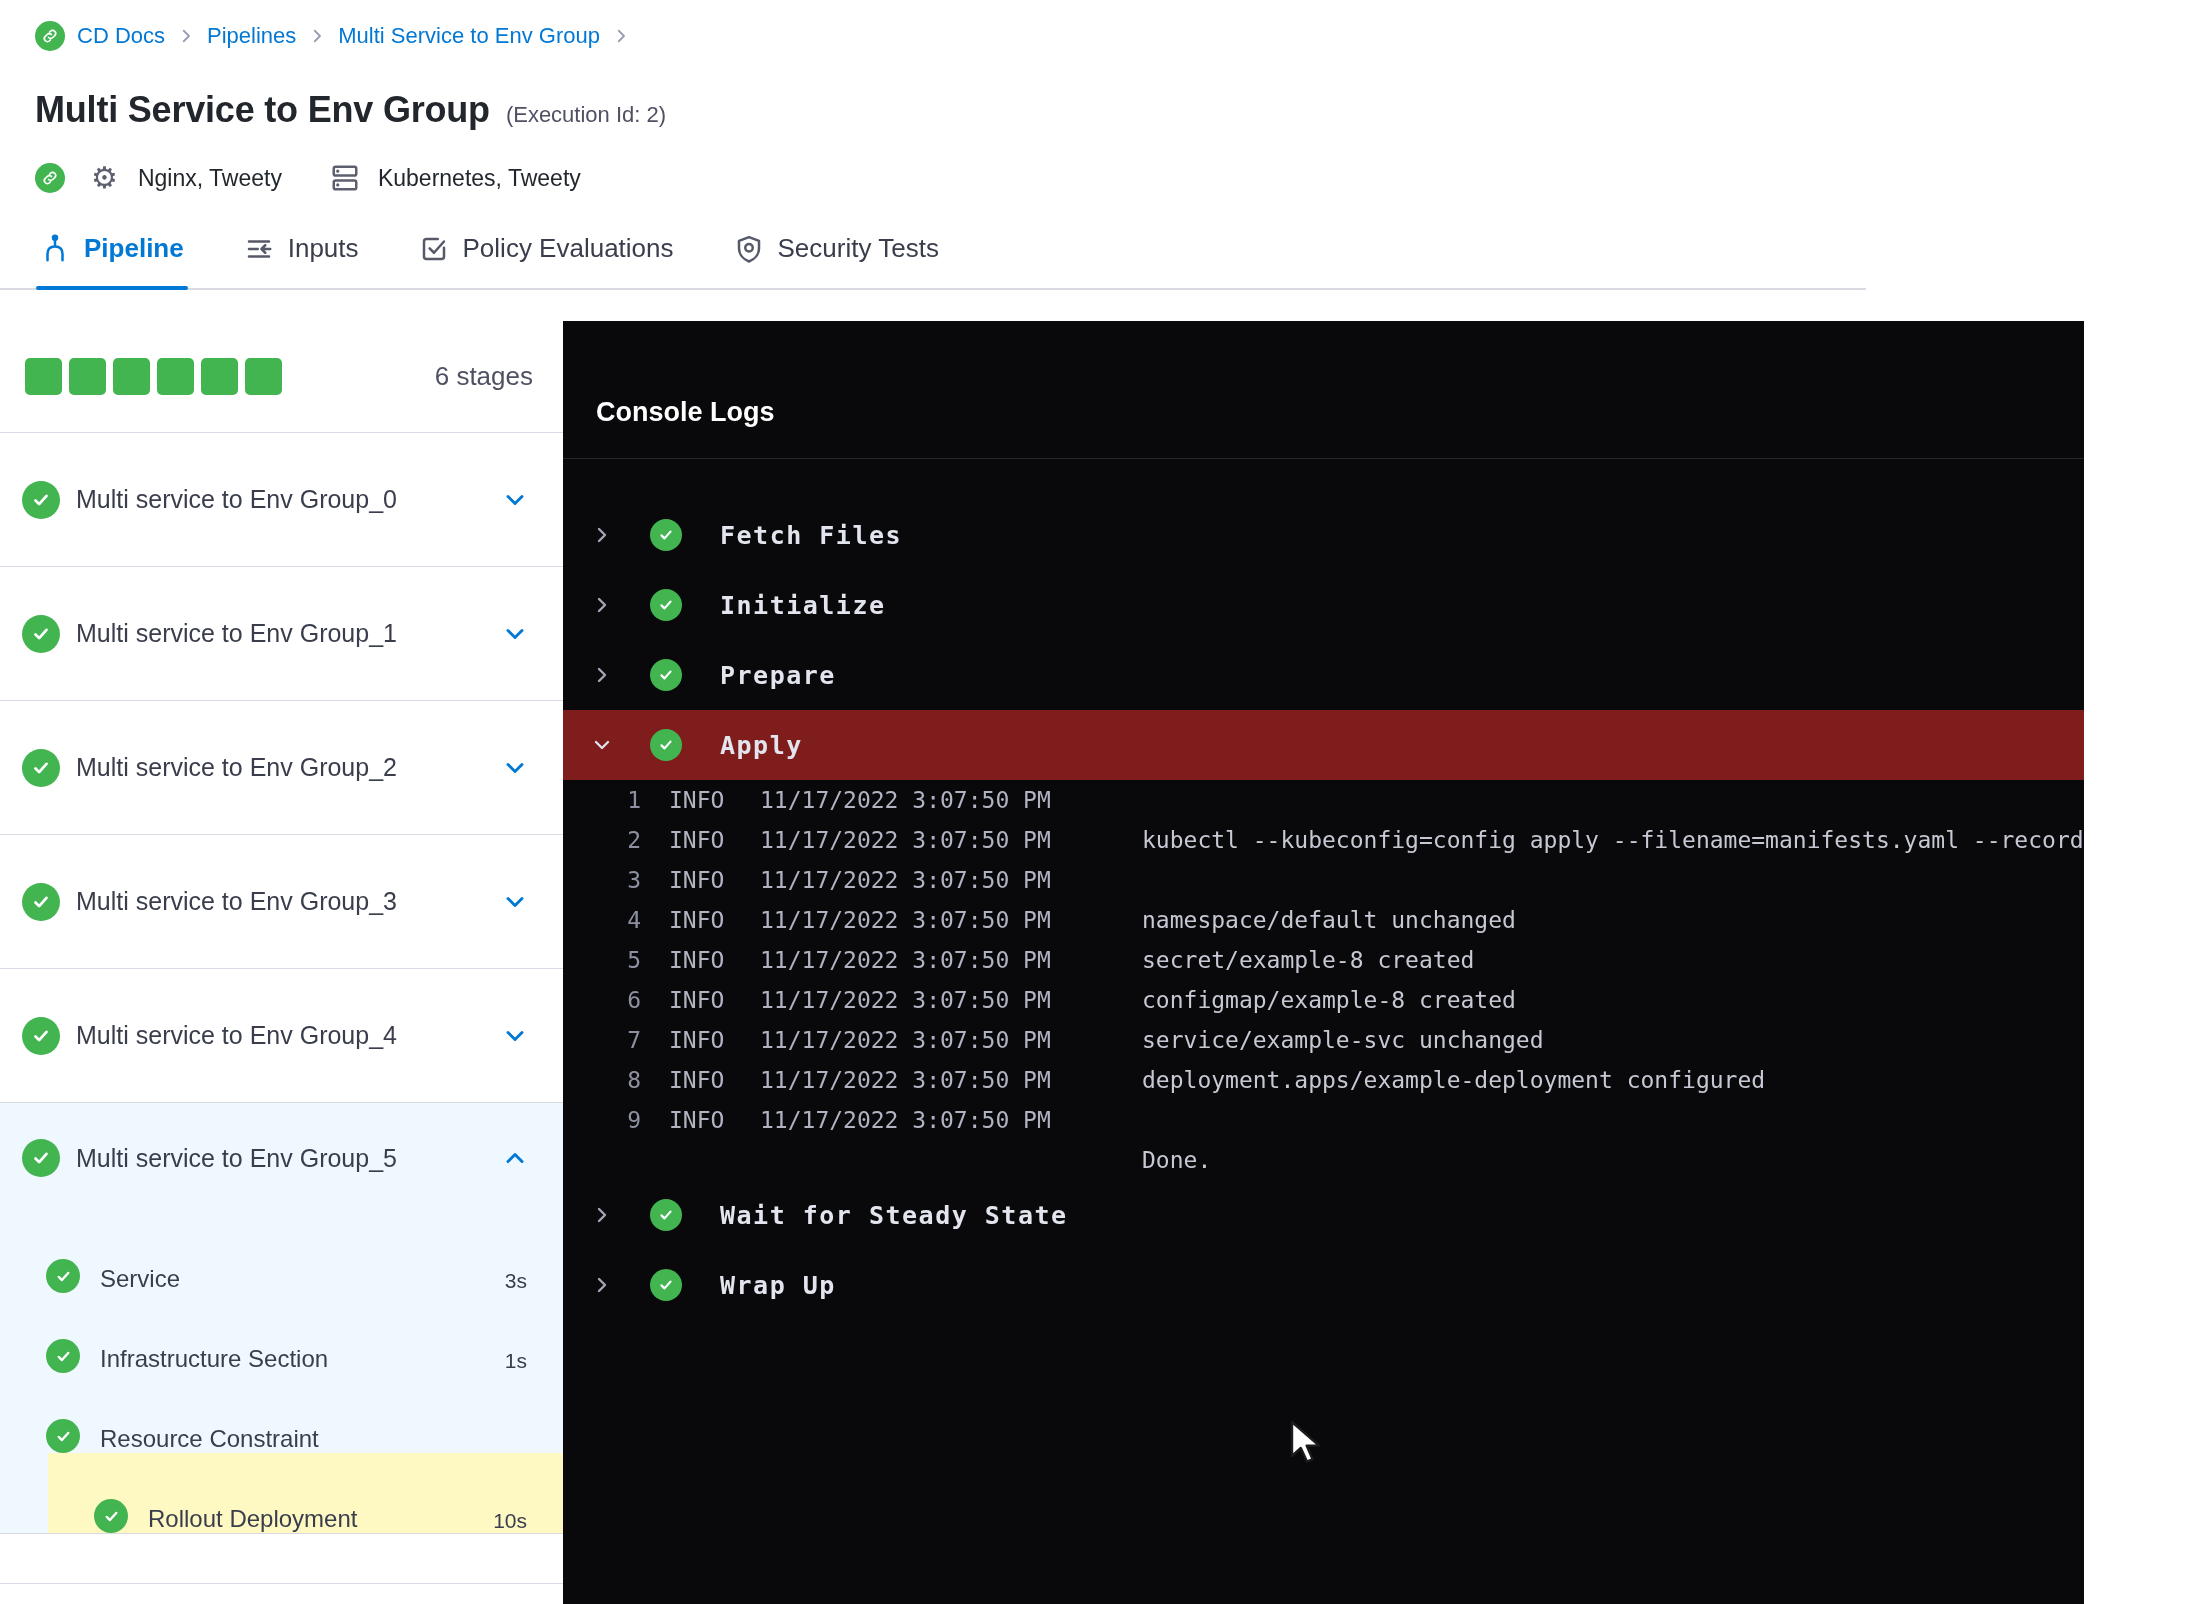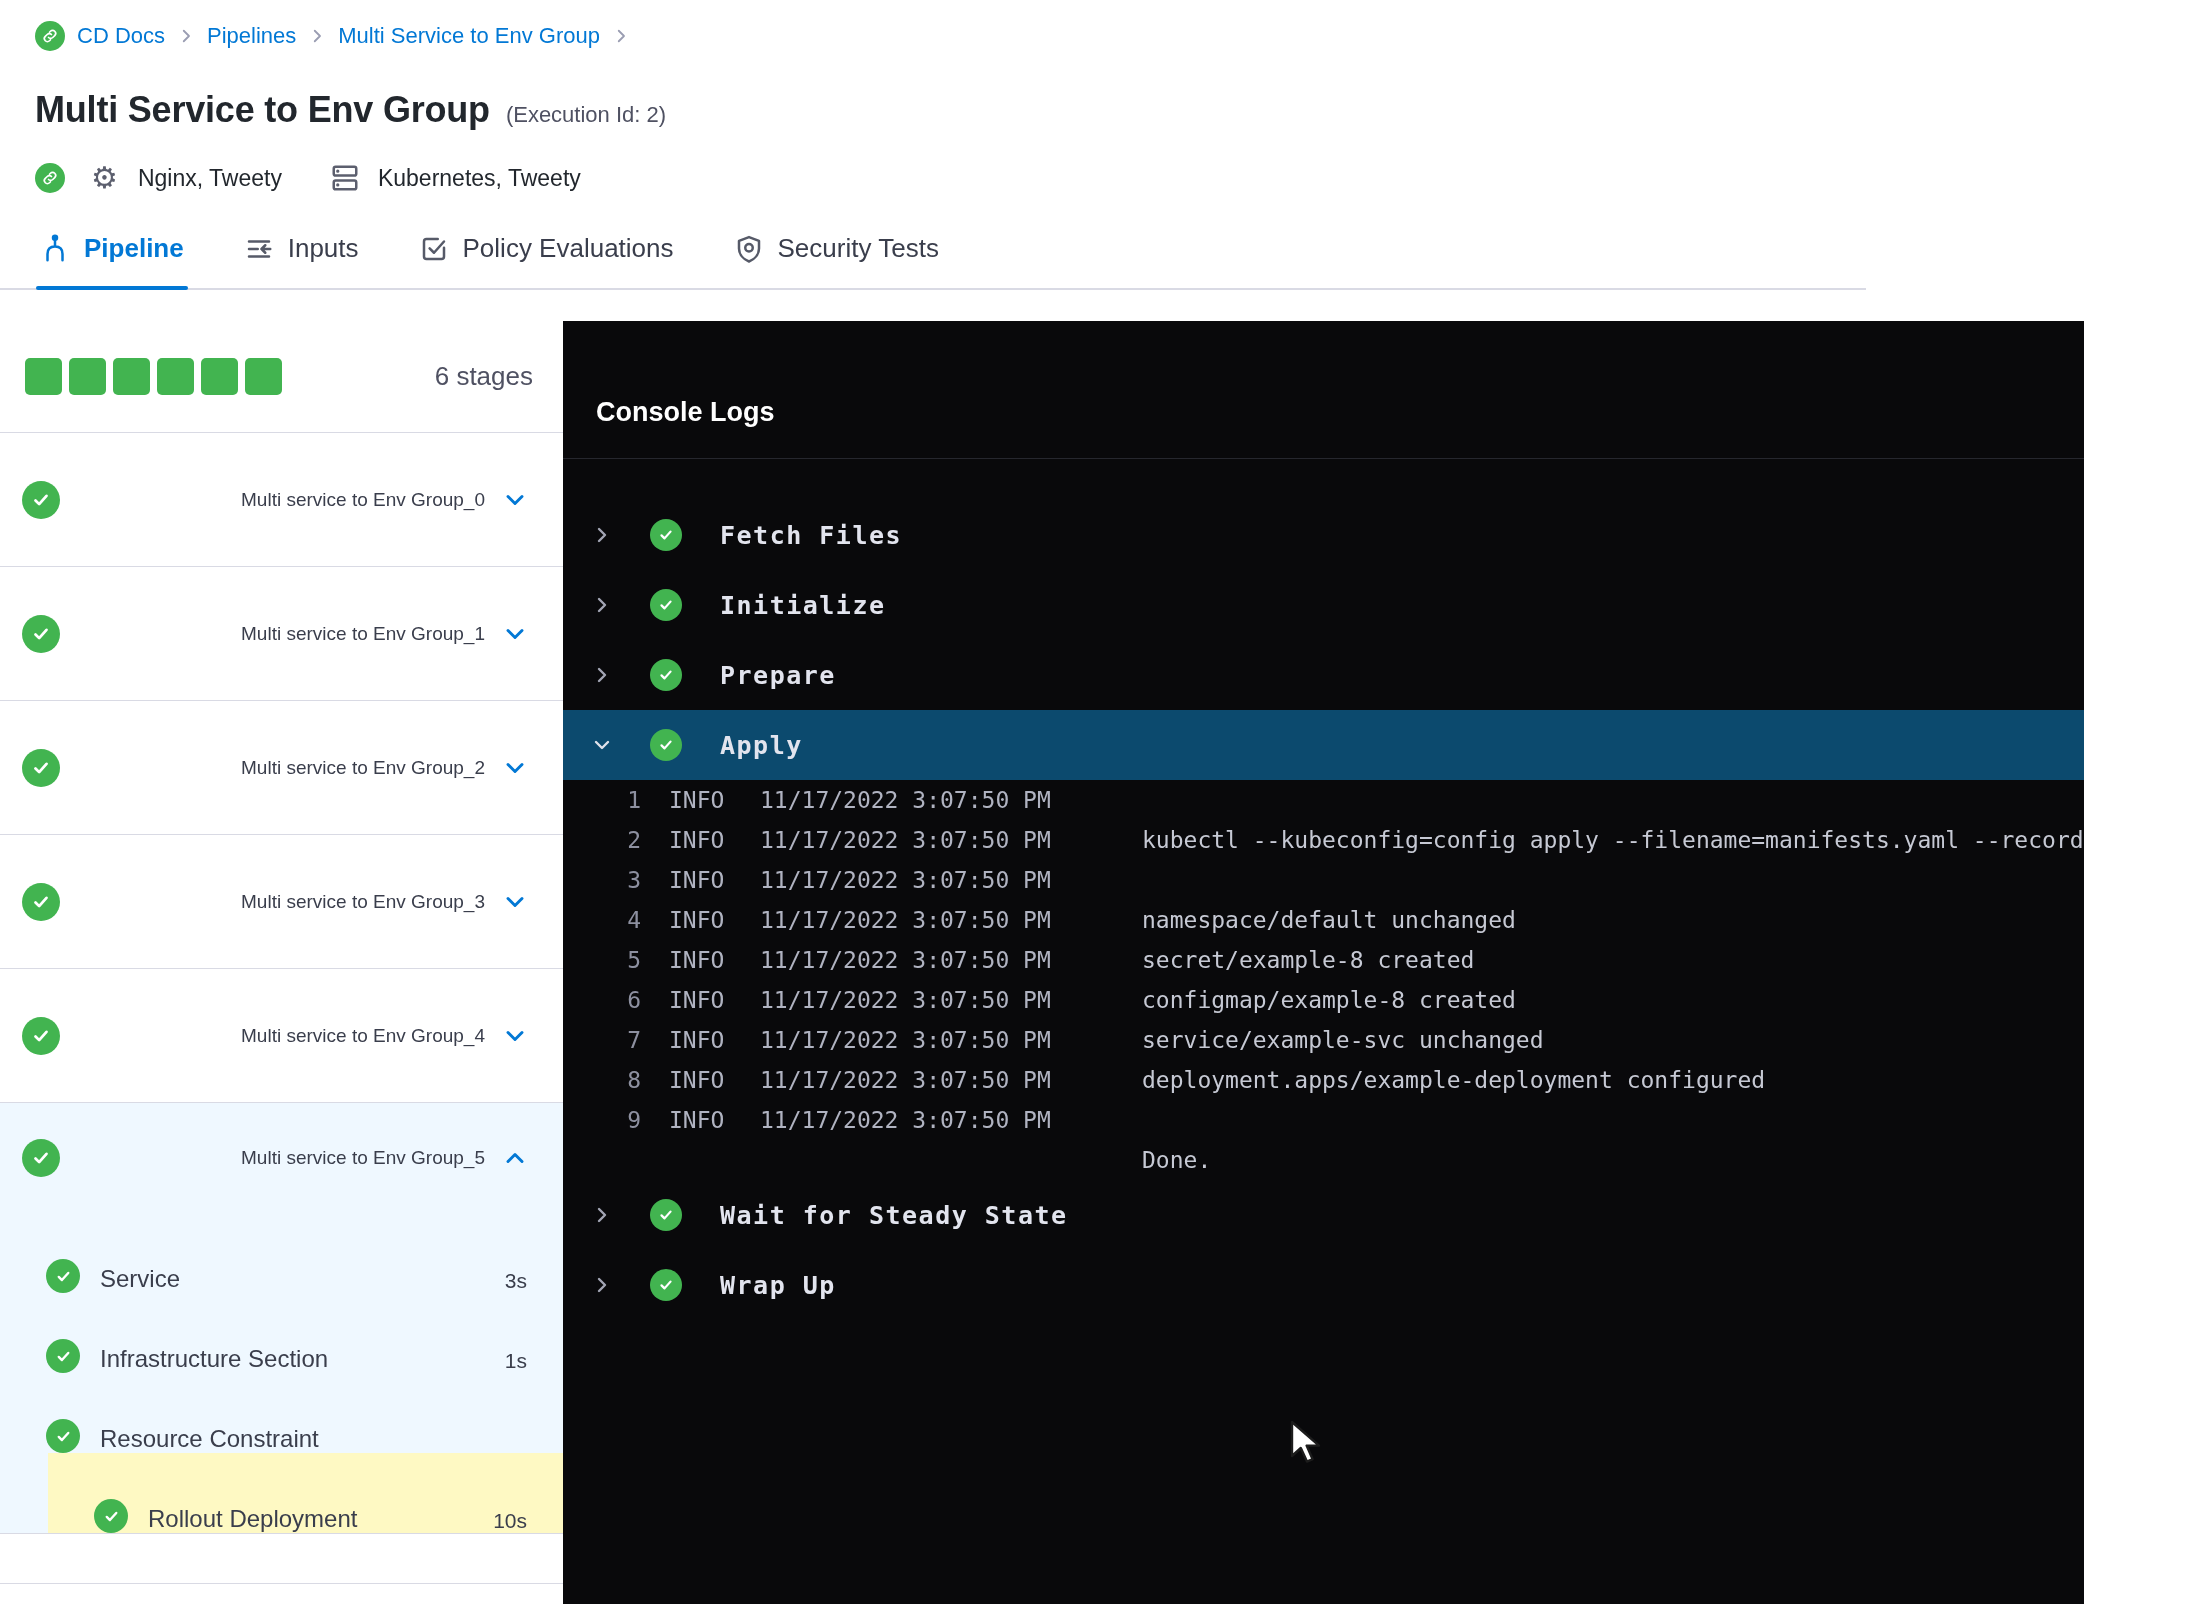--- a/index.html
+++ b/index.html
@@ -39,40 +39,40 @@
 
   
   .summary-row { height:112px; border-bottom:1px solid #d9dae4; display:flex; align-items:center; justify-content:space-between; padding:0 30px 0 25px; }
   .squares { display:flex; gap:7px; }
   .square { width:37px; height:37px; border-radius:5px; background:#42b450; cursor:pointer; }
   .stages-count { font-size:26px; color:#4f5162; }
 
   .stage-row { height:134px; border-bottom:1px solid #d9dae4; display:flex; align-items:center; padding:0 34px 0 22px; gap:16px; cursor:pointer; background:#fff; }
   .check-badge { width:38px; height:38px; border-radius:50%; background:#42b450; display:flex; align-items:center; justify-content:center; flex:none; }
   .check-badge svg { width:22px; height:22px; }
-  .stage-label { font-size:19px; color:#3a3e4c; flex:1;text-align:right; }
+  .stage-label { font-size:25px; color:#3a3e4c; flex:1; }
   .chev { display:inline-flex; color:#0278d5; }
   .chev svg { width:28px; height:28px; }
 
   .expanded-block { background:#eff8ff; border-bottom:1px solid #d9dae4; }
   .expanded-block .stage-row { height:110px; border-bottom:none; background:transparent; }
   .step-row { height:80px; display:flex; align-items:flex-end; padding:0 36px 0 46px; gap:20px; cursor:pointer; }
   .step-row .check-badge { width:34px; height:34px; }
   .step-row .check-badge svg { width:19px; height:19px; }
   .step-label { font-size:24px; color:#3a3e4c; flex:1; }
   .step-duration { font-size:21px; color:#3a3e4c; }
   .step-row.selected { background:#fef9c3;margin-left:48px; }
   .sidebar-tail { height:50px; border-bottom:1px solid #d9dae4; }
 
   
   .console-header { height:93px; display:flex; align-items:center; padding-left:33px; border-bottom:1px solid #26272e;margin-top:45px; }
   .console-title { font-size:27px; font-weight:700; color:#fff; }
   .console-body { padding-top:41px; }
   .console-section { height:70px; display:flex; align-items:center; padding-left:27px; cursor:pointer; }
-  .console-section.expanded { background:#0c4a6e; }
+  .console-section.expanded { background:#7f1d1d; }
   .sec-chevron { width:24px; display:inline-flex; color:#a3a6b5; }
   .sec-chevron svg { width:24px; height:24px; }
   .console-section.expanded .sec-chevron { color:#dfe1ea; }
   .sec-check { margin-left:36px; width:32px; height:32px; border-radius:50%; background:#42b450; display:flex; align-items:center; justify-content:center; flex:none; }
   .sec-check svg { width:18px; height:18px; }
   .sec-label { margin-left:38px; font-family:"DejaVu Sans Mono",monospace; font-size:25px; font-weight:700; letter-spacing:1.5px; color:#e2e4ee; }
 
   .log-block { }
   .log-line { height:40px; display:flex; align-items:center; font-family:"DejaVu Sans Mono",monospace; font-size:23px; padding-left:62px; white-space:pre; }
   .log-num   { width:16px; text-align:right; color:#8d90a0; flex:none; }

